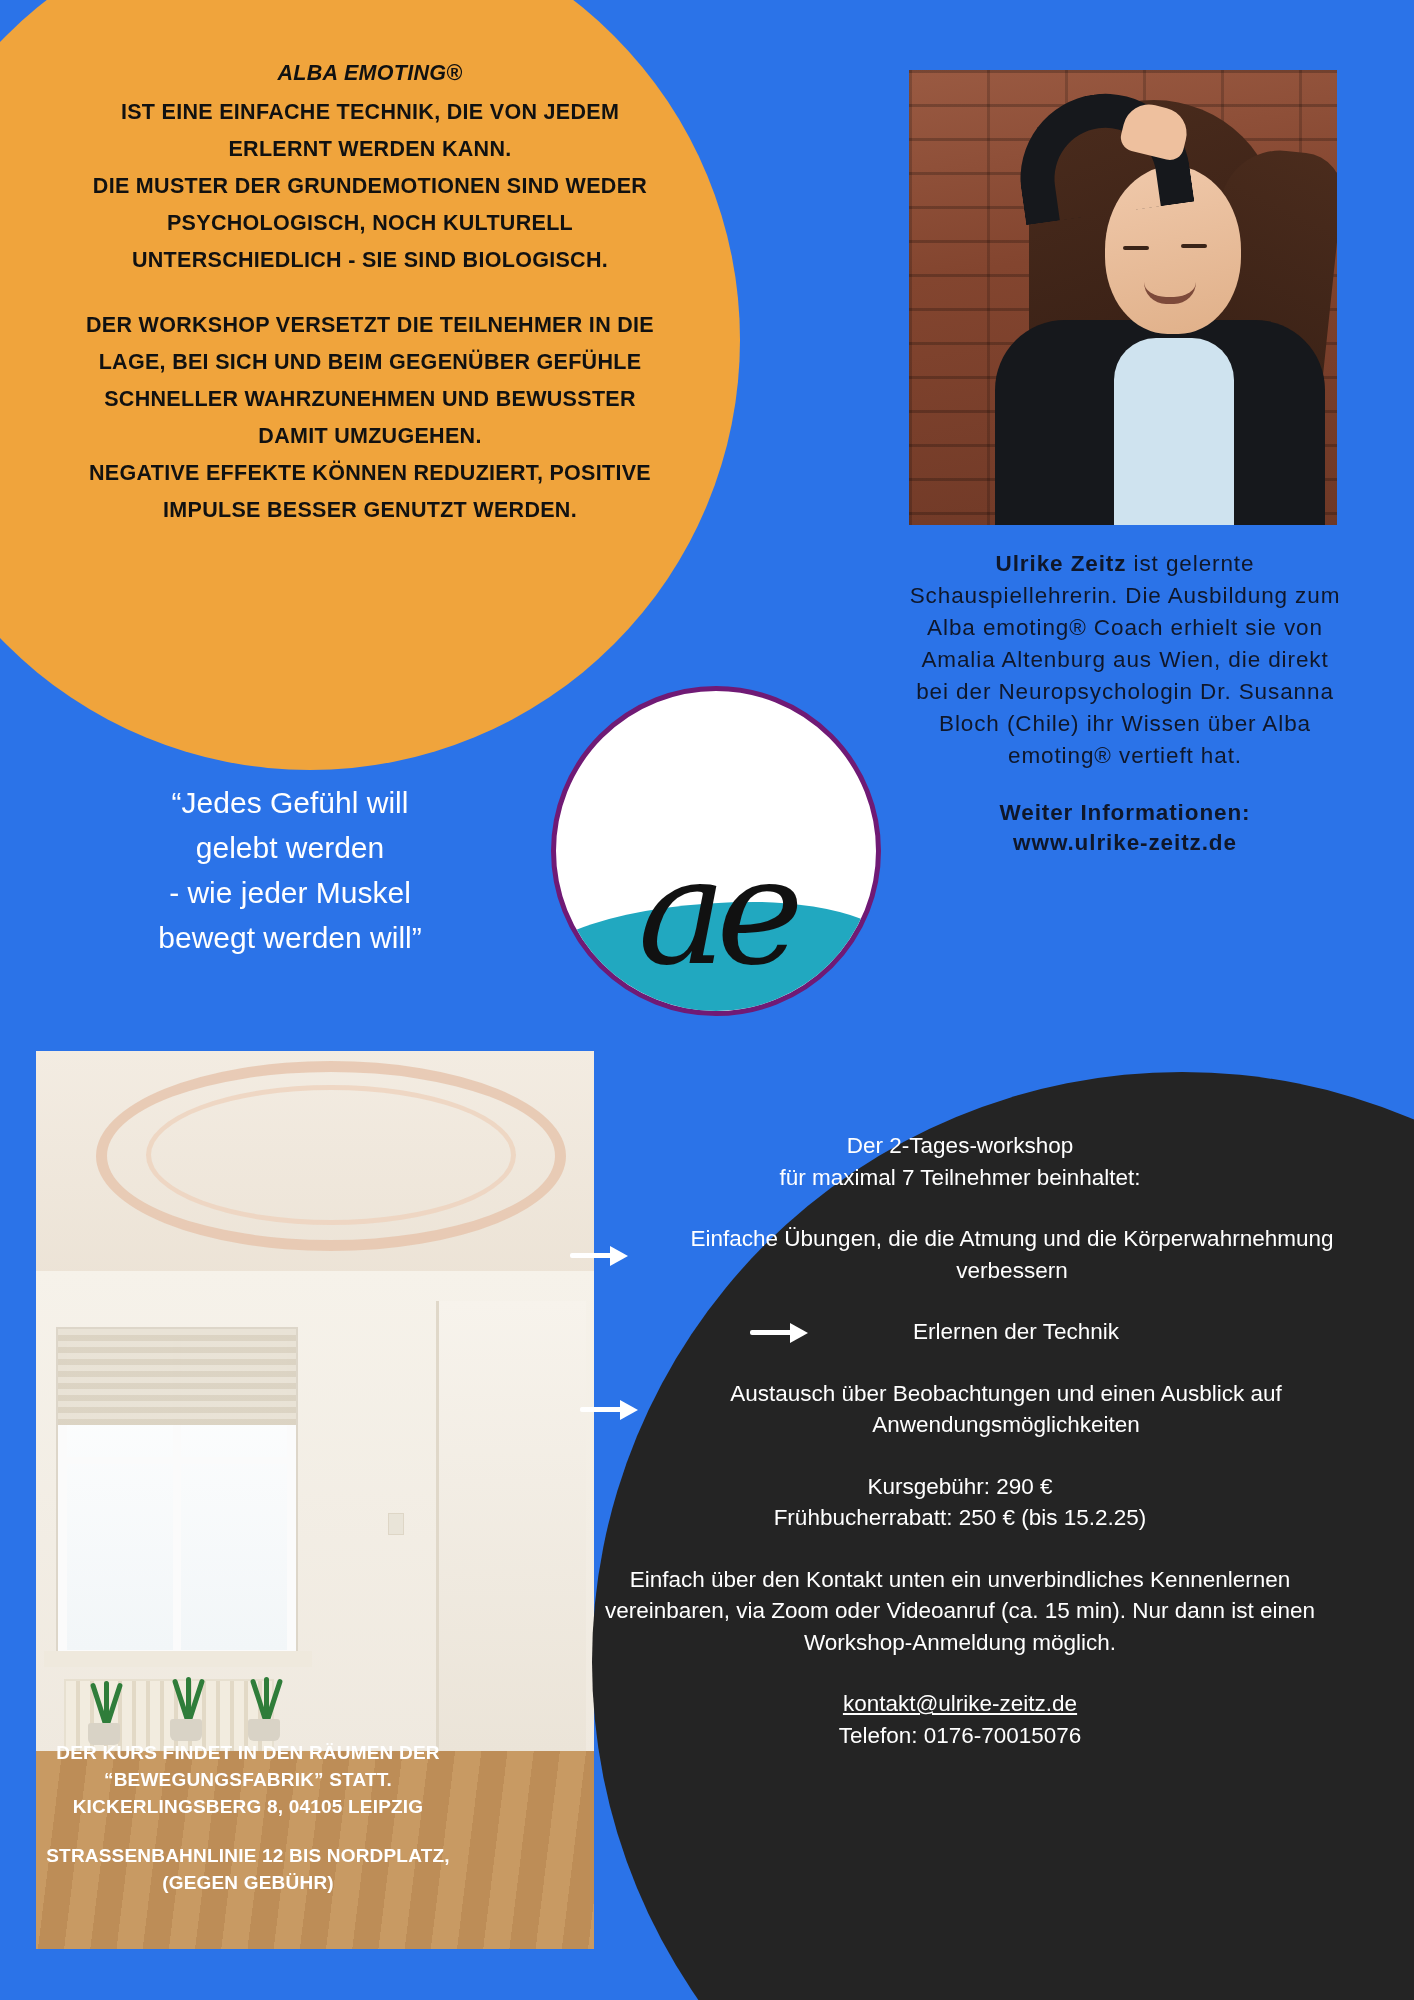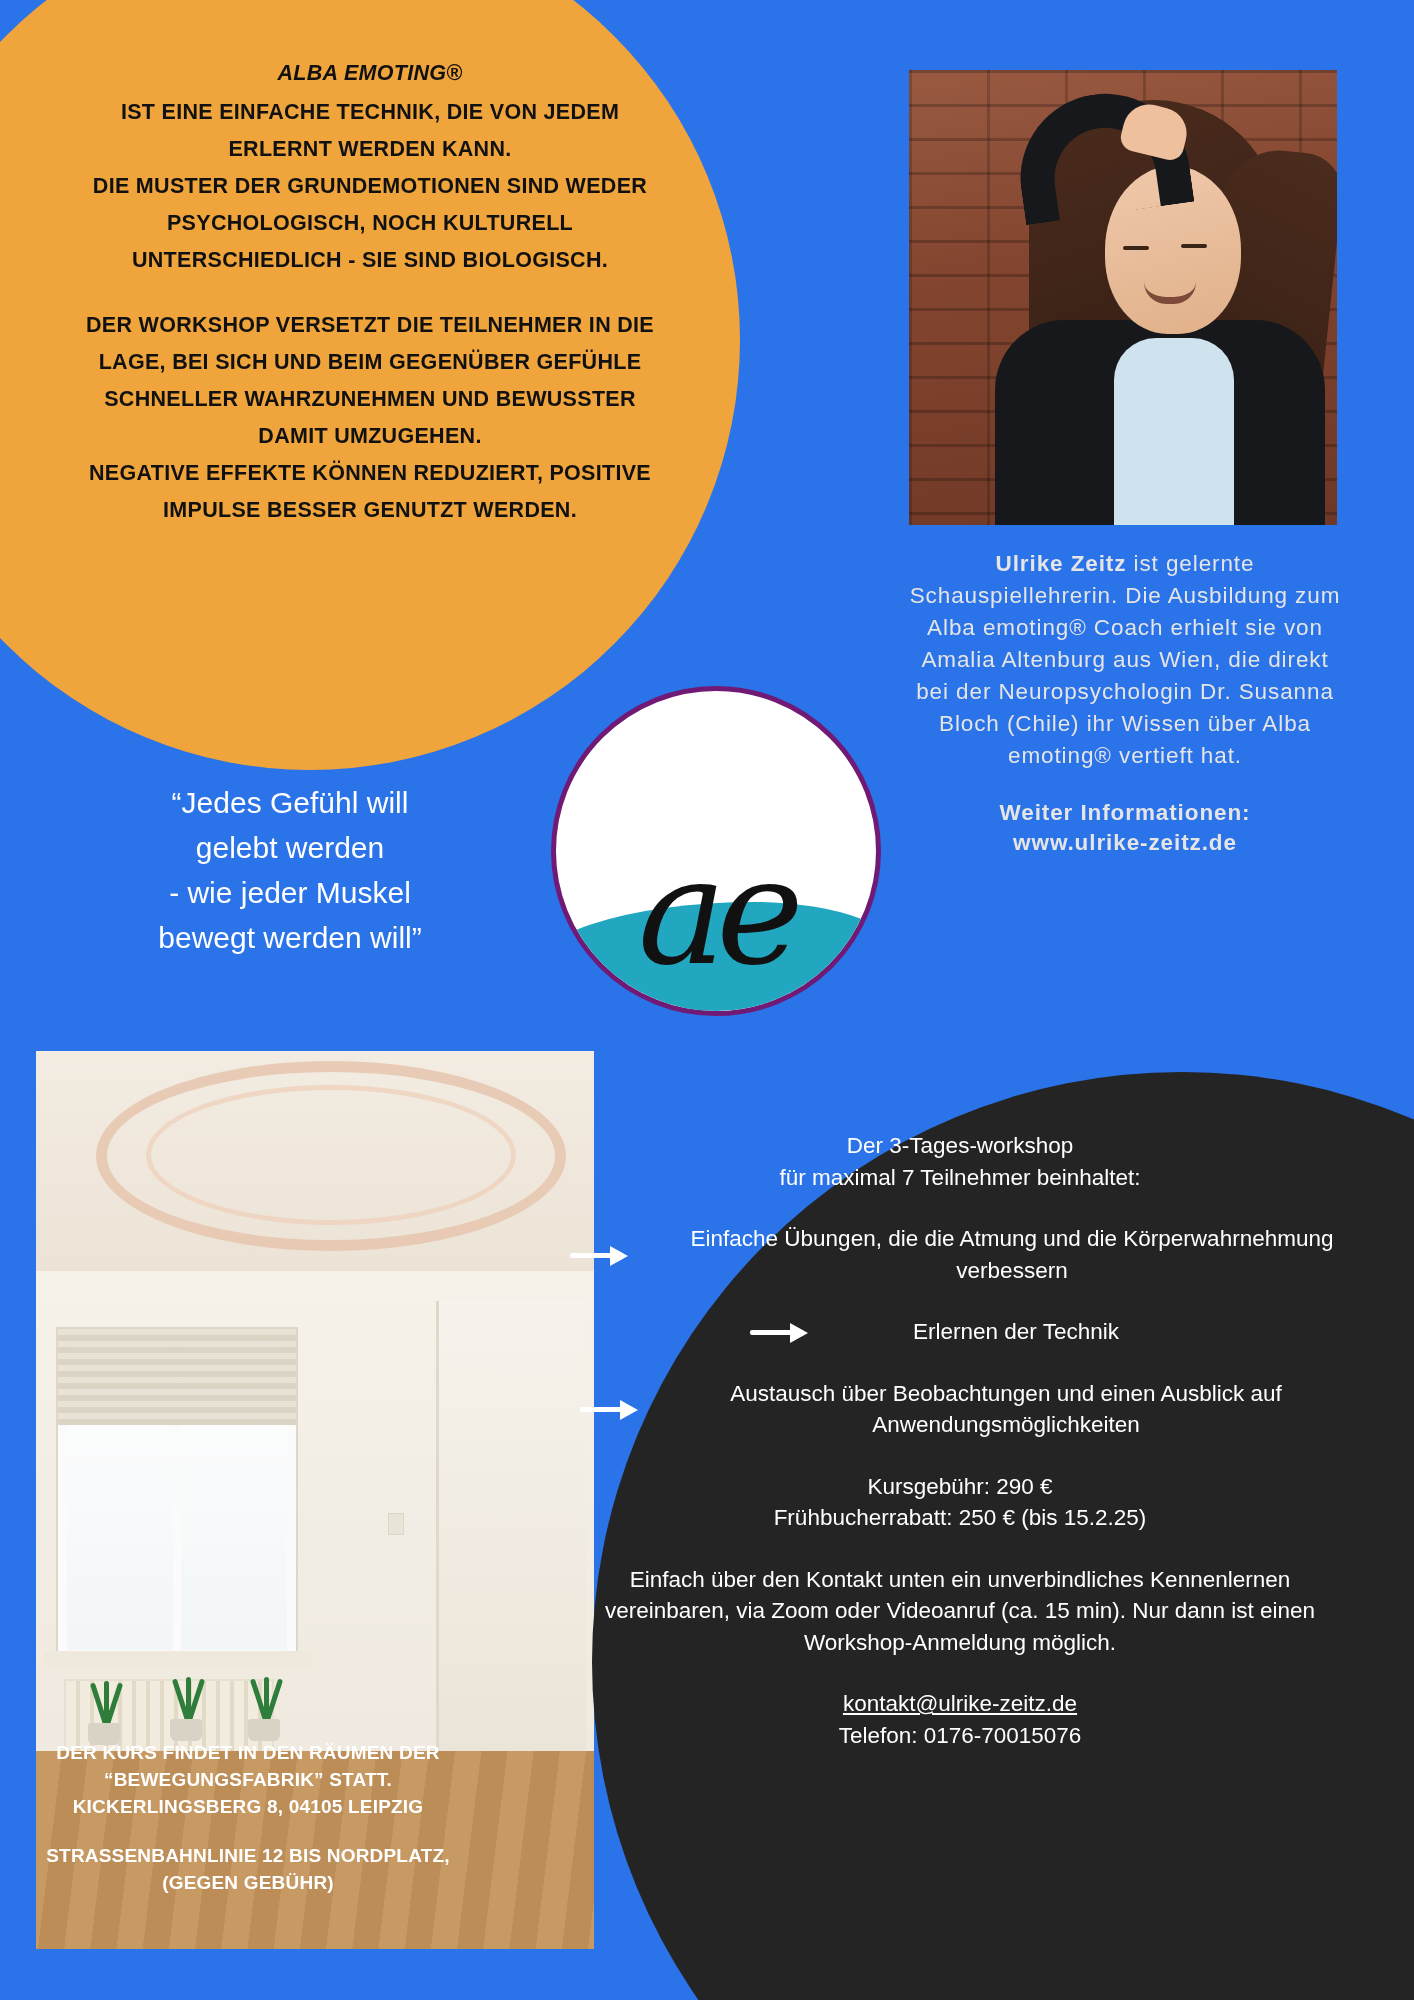--- a/index.html
+++ b/index.html
@@ -130,21 +130,21 @@
     border-radius: 0 0 30px 30px;
   }
 
   
   .bio {
     position: absolute;
     left: 905px;
     top: 548px;
     width: 440px;
     text-align: center;
-    color: #e5e5e5;
+    color: #0f172a;
     font-size: 22.5px;
     line-height: 1.42;
     letter-spacing: 0.9px;
   }
   .bio .more {
     margin-top: 26px;
     font-weight: bold;
     line-height: 1.35;
   }
 
@@ -438,21 +438,21 @@
       <i style="transform:rotate(18deg)"></i>
     <div class="pot"></div>
   </div>
   <div class="r-floor"></div>
 </div>
 
 <div class="black-circle"></div>
 
 <div class="black-content">
   <div class="blk">
-    <div>Der 3-Tages-workshop</div>
+    <div>Der 2-Tages-workshop</div>
     <div>für maximal 7 Teilnehmer beinhaltet:</div>
   </div>
 
   <div class="bullet-row b1">
     <span class="arrow"></span>
     <span class="bullet-text">Einfache Übungen, die die Atmung und die Körperwahrnehmung verbessern</span>
   </div>
 
   <div class="bullet-row b2">
     <span class="arrow"></span>

